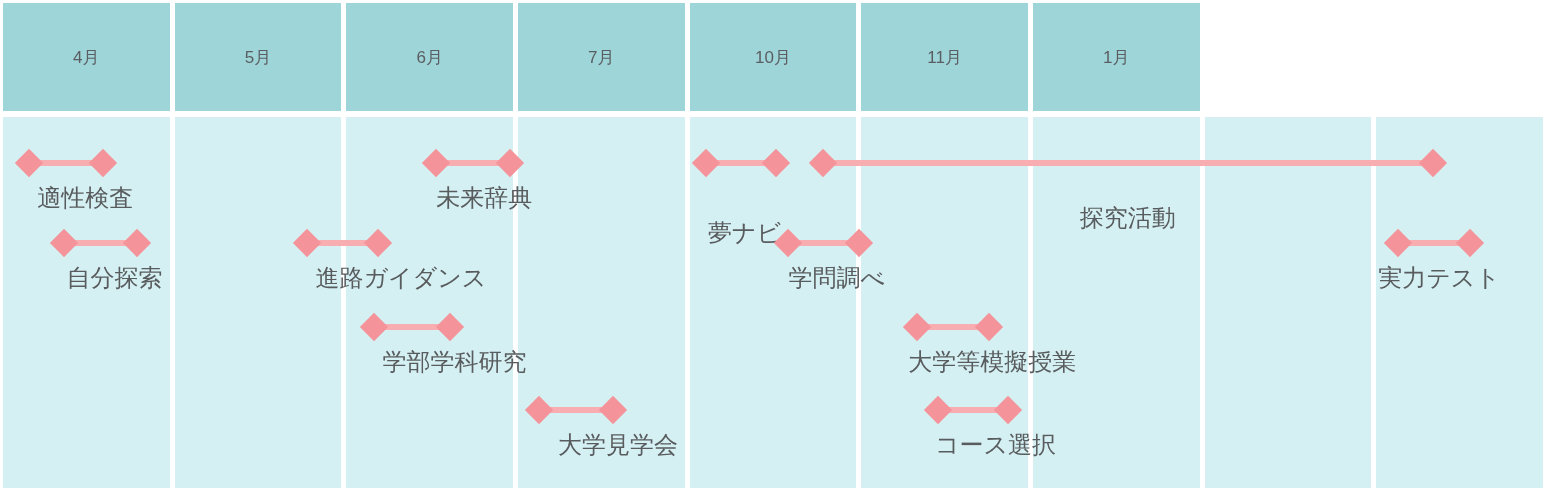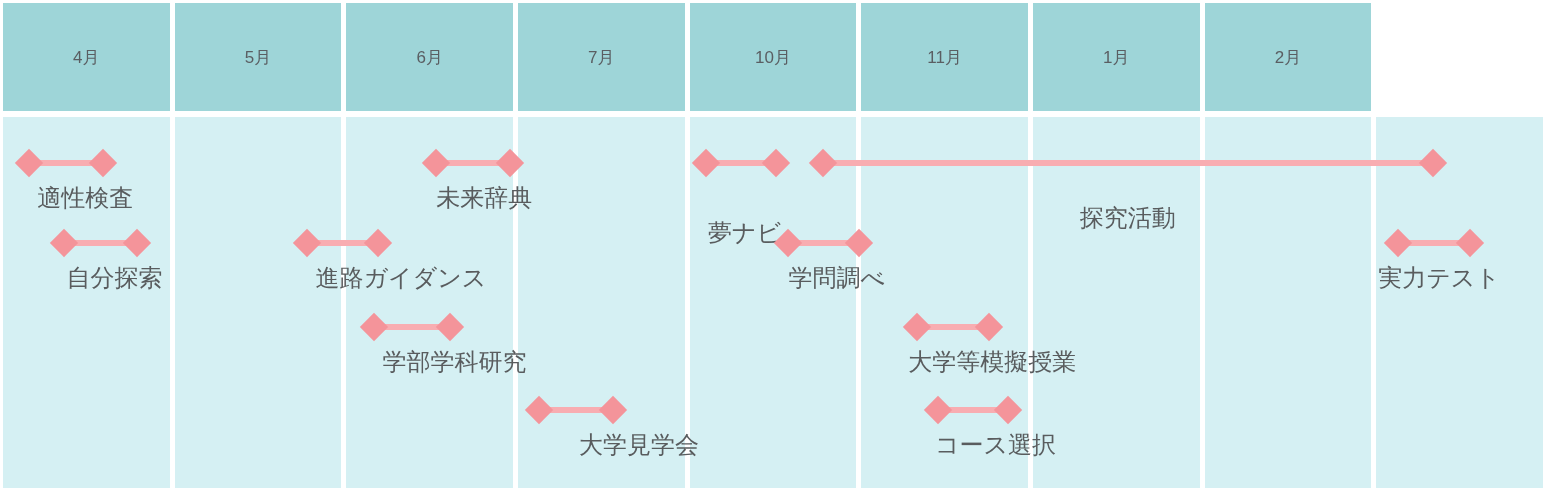--- a/index.html
+++ b/index.html
@@ -77,21 +77,20 @@
 
 <div class="timeline">
   <div class="header-row">
       <div class="month-cell">4月</div>
       <div class="month-cell">5月</div>
       <div class="month-cell">6月</div>
       <div class="month-cell">7月</div>
       <div class="month-cell">10月</div>
       <div class="month-cell">11月</div>
       <div class="month-cell">1月</div>
-      <div class="month-cell">2月</div>
     </div>
   <div class="body-row">
       <div class="body-cell"></div>
       <div class="body-cell"></div>
       <div class="body-cell"></div>
       <div class="body-cell"></div>
       <div class="body-cell"></div>
       <div class="body-cell"></div>
       <div class="body-cell"></div>
       <div class="body-cell"></div>
@@ -155,21 +154,21 @@
       <div>
         <div class="activity-bar" style="left: 917.293px; top: 324px; width: 72.1467px;"></div>
         <div class="diamond" style="left: 907.293px; top: 317px;"></div>
         <div class="diamond" style="left: 979.44px; top: 317px;"></div>
         <div class="activity-label" style="top: 347px; left: 908.293px;">大学等模擬授業</div>
       </div>
       <div>
         <div class="activity-bar" style="left: 539.382px; top: 407px; width: 73.8644px;"></div>
         <div class="diamond" style="left: 529.382px; top: 400px;"></div>
         <div class="diamond" style="left: 603.247px; top: 400px;"></div>
-        <div class="activity-label" style="top: 430px; left: 579px;">大学見学会</div>
+        <div class="activity-label" style="top: 430px; left: 558px;">大学見学会</div>
       </div>
       <div>
         <div class="activity-bar" style="left: 937.907px; top: 407px; width: 70.4289px;"></div>
         <div class="diamond" style="left: 927.907px; top: 400px;"></div>
         <div class="diamond" style="left: 998.336px; top: 400px;"></div>
         <div class="activity-label" style="top: 430px; left: 934.907px;">コース選択</div>
       </div>
     </div>
 </div>
 

